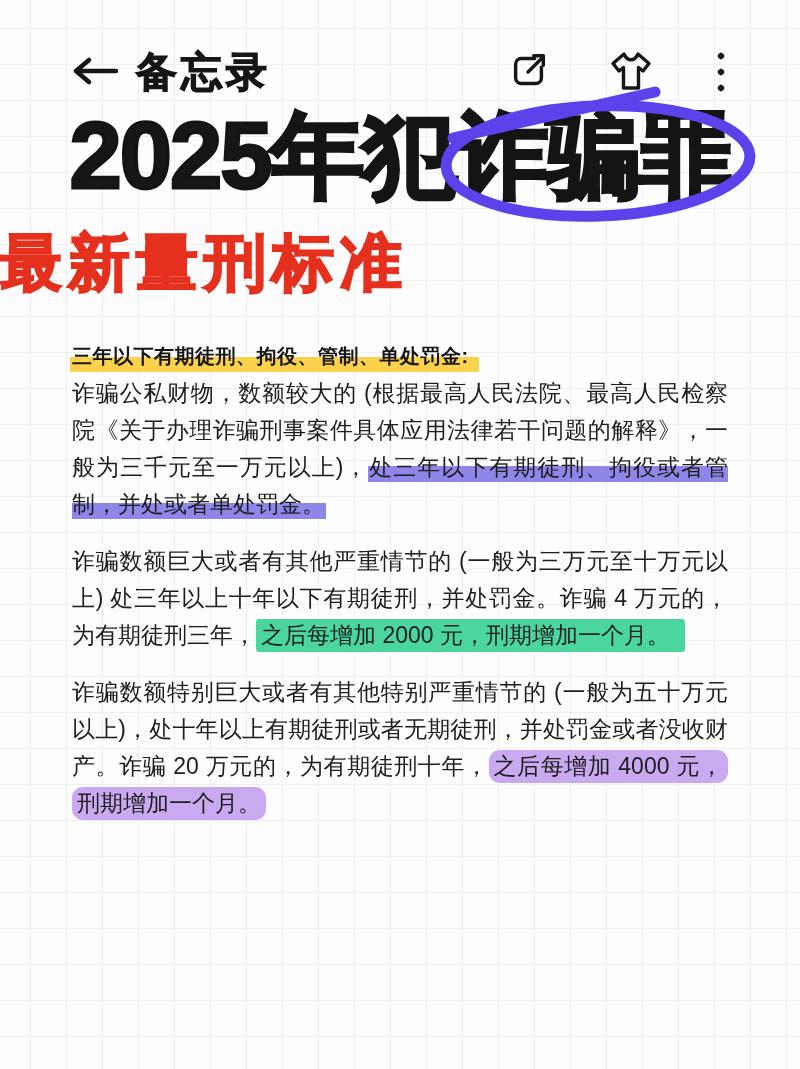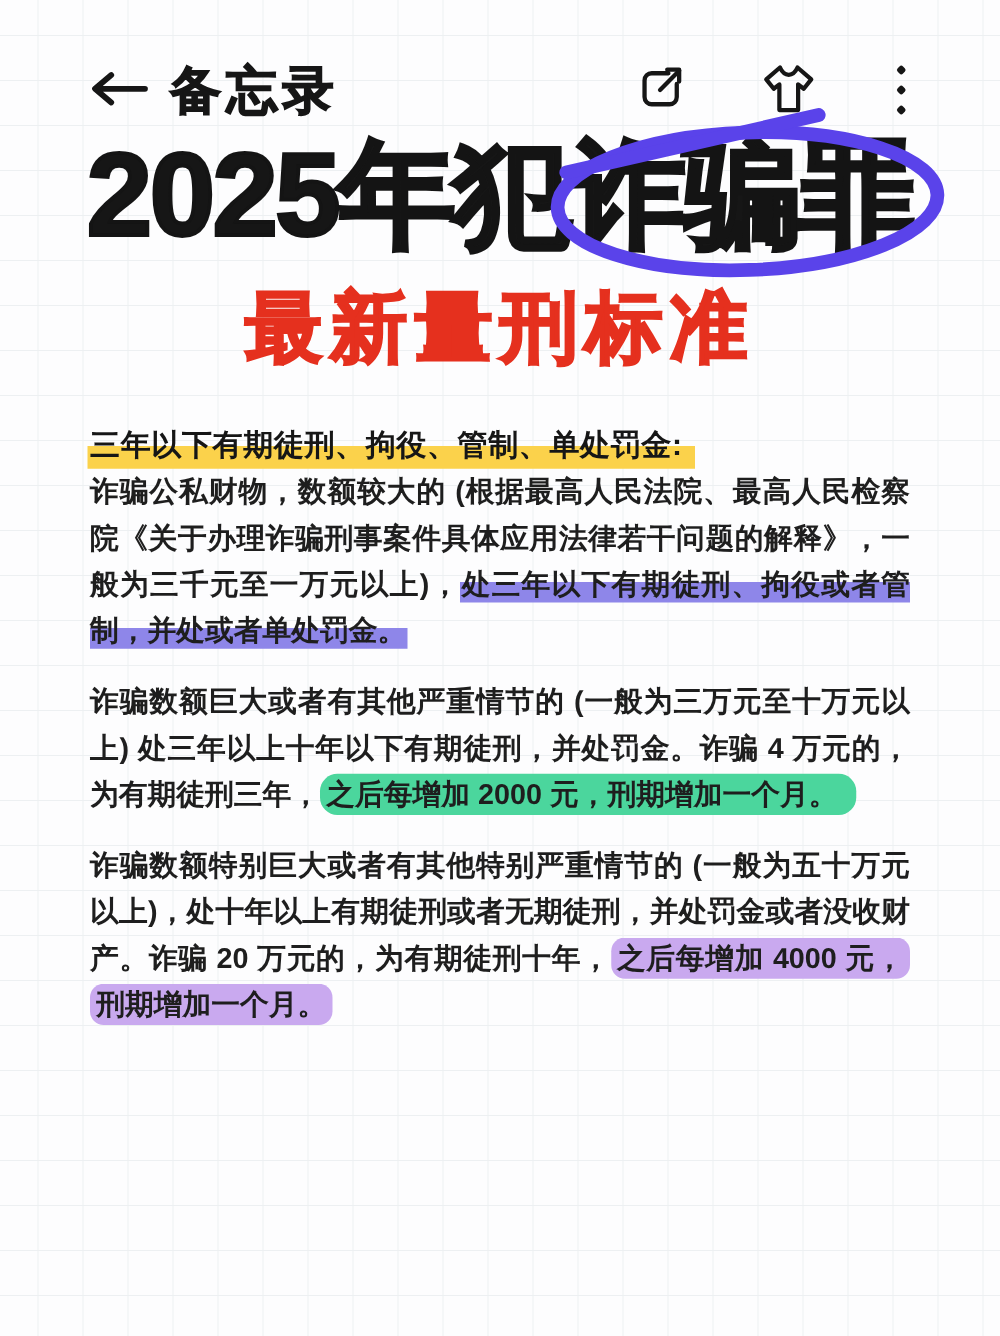--- a/index.html
+++ b/index.html
@@ -42,48 +42,48 @@
   
   .big-title{
     margin-top:6px;text-align:center;
     font-size:94px;line-height:104px;font-weight:900;
     letter-spacing:-2px;white-space:nowrap;
     -webkit-text-stroke:3px #141414;
   }
   .circled{position:relative;display:inline-block;}
   .circled svg{position:absolute;left:-22px;top:-26px;pointer-events:none;overflow:visible;}
   .subtitle{
-    margin-top:20px;text-align:center;
+    margin-top:20px;
     font-size:62px;line-height:70px;font-weight:900;letter-spacing:6px;
     color:var(--subtitle_red);
     -webkit-text-stroke:2px var(--subtitle_red);
   }
   
   .note-content{margin-top:40px;padding:0 72px;}
   .heading{
-    font-size:24px;line-height:37px;font-weight:900;
+    font-size:20px;line-height:37px;font-weight:900;
     letter-spacing:.5px;margin-top:2px;
   }
   .heading .hl-yellow{
     background-image:linear-gradient(transparent 44%, var(--heading_hl) 44%, var(--heading_hl) 102%, transparent 102%);
     padding:0 10px 5px 2px;margin-left:-2px;
   }
   .para{
-    font-size:23px;line-height:37px;font-weight:700;
+    font-size:23px;line-height:37px;font-weight:400;
     color:#1e1e1e;margin:0 0 20px 0;text-align:justify;
   }
   .hl{padding:2px 1px;}
   .hl-periwinkle{
     background-image:linear-gradient(transparent 46%, var(--periwinkle) 46%, var(--periwinkle) 104%, transparent 104%);
   }
   .hl-lightgreen{
     background-image:linear-gradient(transparent 48%, var(--lightgreen) 48%, var(--lightgreen) 104%, transparent 104%);
   }
   .hl-mint{
-    background:var(--mint);border-radius:14px;padding:3px 15px 4px 5px;
+    background:var(--mint);border-radius:3px;padding:3px 15px 4px 5px;
     -webkit-box-decoration-break:clone;box-decoration-break:clone;
   }
   .hl-lavender{
     background:var(--lavender);border-radius:11px;padding:3px 5px 4px 5px;
     -webkit-box-decoration-break:clone;box-decoration-break:clone;
   }
 </style>
 </head>
 <body>
 

